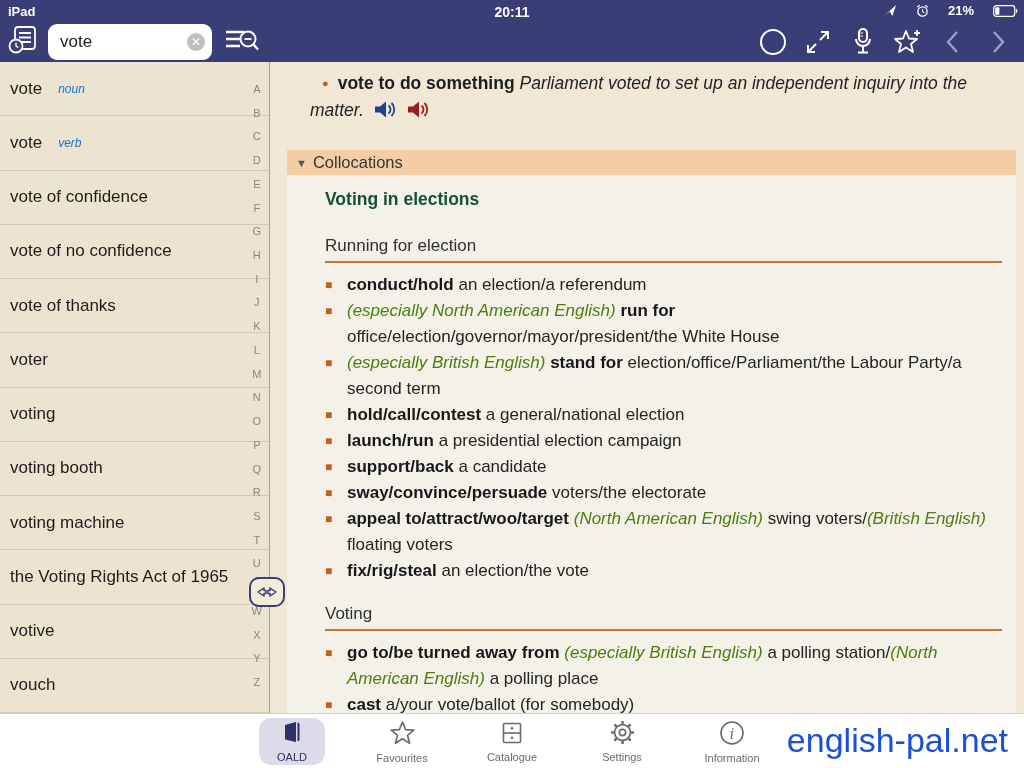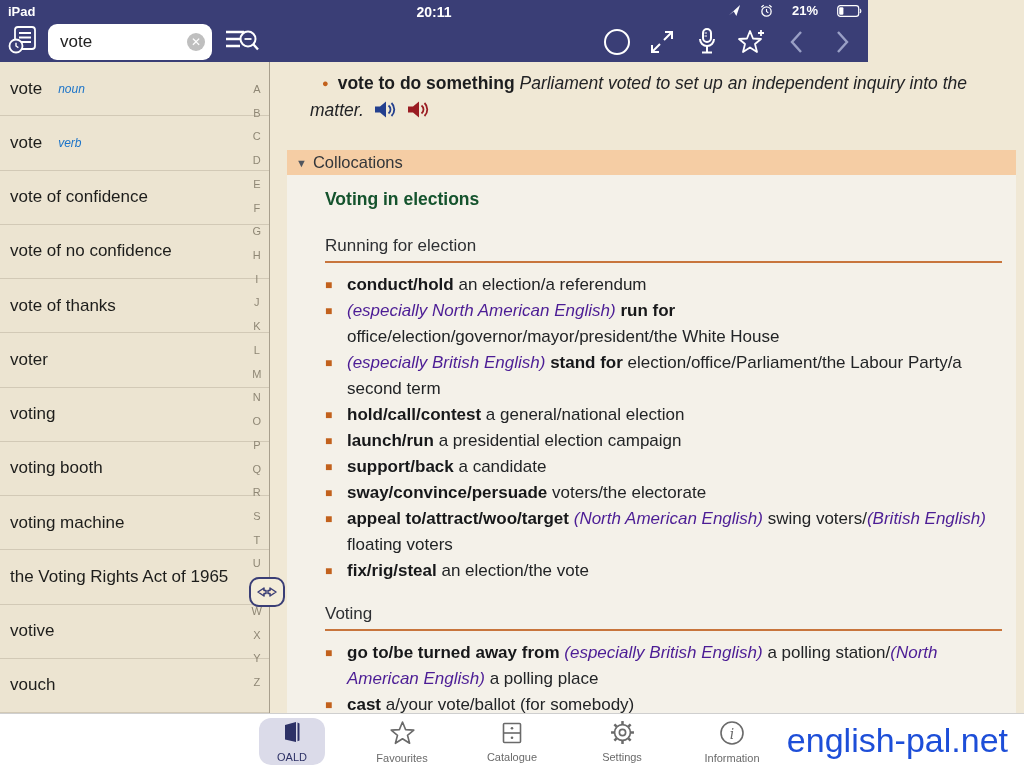--- a/index.html
+++ b/index.html
@@ -2,21 +2,21 @@
 <html><head>
 <meta charset="utf-8">
 <style>
   * { margin:0; padding:0; box-sizing:border-box; }
   html,body { background:#777; }
   body { font-family:"Liberation Sans", sans-serif; }
   .screen{ position:relative; width:1024px; height:768px; margin:0 auto;
            background:#f0e8d5; overflow:hidden; }
 
   
-  .topbar{ position:absolute; left:0; top:0; width:868px; height:62px; background:#3a3e76; }
+  .topbar{ position:absolute; left:0; top:0; width:1024px; height:62px; background:#3a3e76; }
   .statusbar{ position:absolute; left:0; top:2px; width:100%; height:18px; color:#fff; }
   .sb-device{ position:absolute; left:8px; top:2px; font-size:13px; font-weight:bold; }
   .sb-time{ position:absolute; left:0; right:0; top:2px; text-align:center; font-size:14px; font-weight:bold; }
   .sb-right{ position:absolute; right:6px; top:1px; display:flex; align-items:center; gap:19px; }
   .sb-right svg{ display:block; }
   .sb-batt-pct{ font-size:13px; font-weight:bold; }
 
   .toolbar-left{ position:absolute; left:8px; top:22px; height:40px; display:flex; align-items:center; }
   .search-wrap{ position:relative; margin-left:8px; }
   .search-input{ width:164px; height:36px; border:none; border-radius:9px; background:#fff;
@@ -61,21 +61,21 @@
   .panel{ position:absolute; left:17px; right:8px; top:113px; bottom:0; background:#f4f1e9;
           padding:14px 14px 0 38px; overflow:hidden; }
   .panel h3{ font-size:17.5px; font-weight:bold; color:#14532d; margin-bottom:26px; }
   .subhead{ font-size:17px; color:#2e3033; padding-bottom:5px; border-bottom:2px solid #c8753c;
             margin-bottom:9px; }
   .colloc-sec{ margin-bottom:20px; }
   ul.colloc-list{ list-style:none; }
   ul.colloc-list li{ position:relative; padding-left:22px; font-size:17px; line-height:26px; color:#222426; }
   ul.colloc-list li::before{ content:"■"; position:absolute; left:0; top:0; color:#c2611c; font-size:12px; }
   .seg-b{ font-weight:bold; color:#17181a; }
-  .seg-i{ font-style:italic; color:#4c1d95;text-align:center; }
+  .seg-i{ font-style:italic; color:#4d7c0f;text-align:center; }
 
   
   .tabbar{ position:absolute; left:0; top:713px; width:1024px; height:55px; background:#fff;
            border-top:1px solid #cfcfcf; }
   .tabs{ position:absolute; left:237px; top:0; width:550px; height:55px; display:flex; }
   .tab{ width:110px; height:55px; display:flex; align-items:center; justify-content:center; cursor:pointer; }
   .tab-inner{ width:66px; height:47px; border-radius:12px; display:flex; flex-direction:column;
               align-items:center; justify-content:center; gap:2px; }
   .tab.active .tab-inner{ background:#dbdbe9; }
   .tab-label{ font-size:11px; color:#6a6a6a; }

